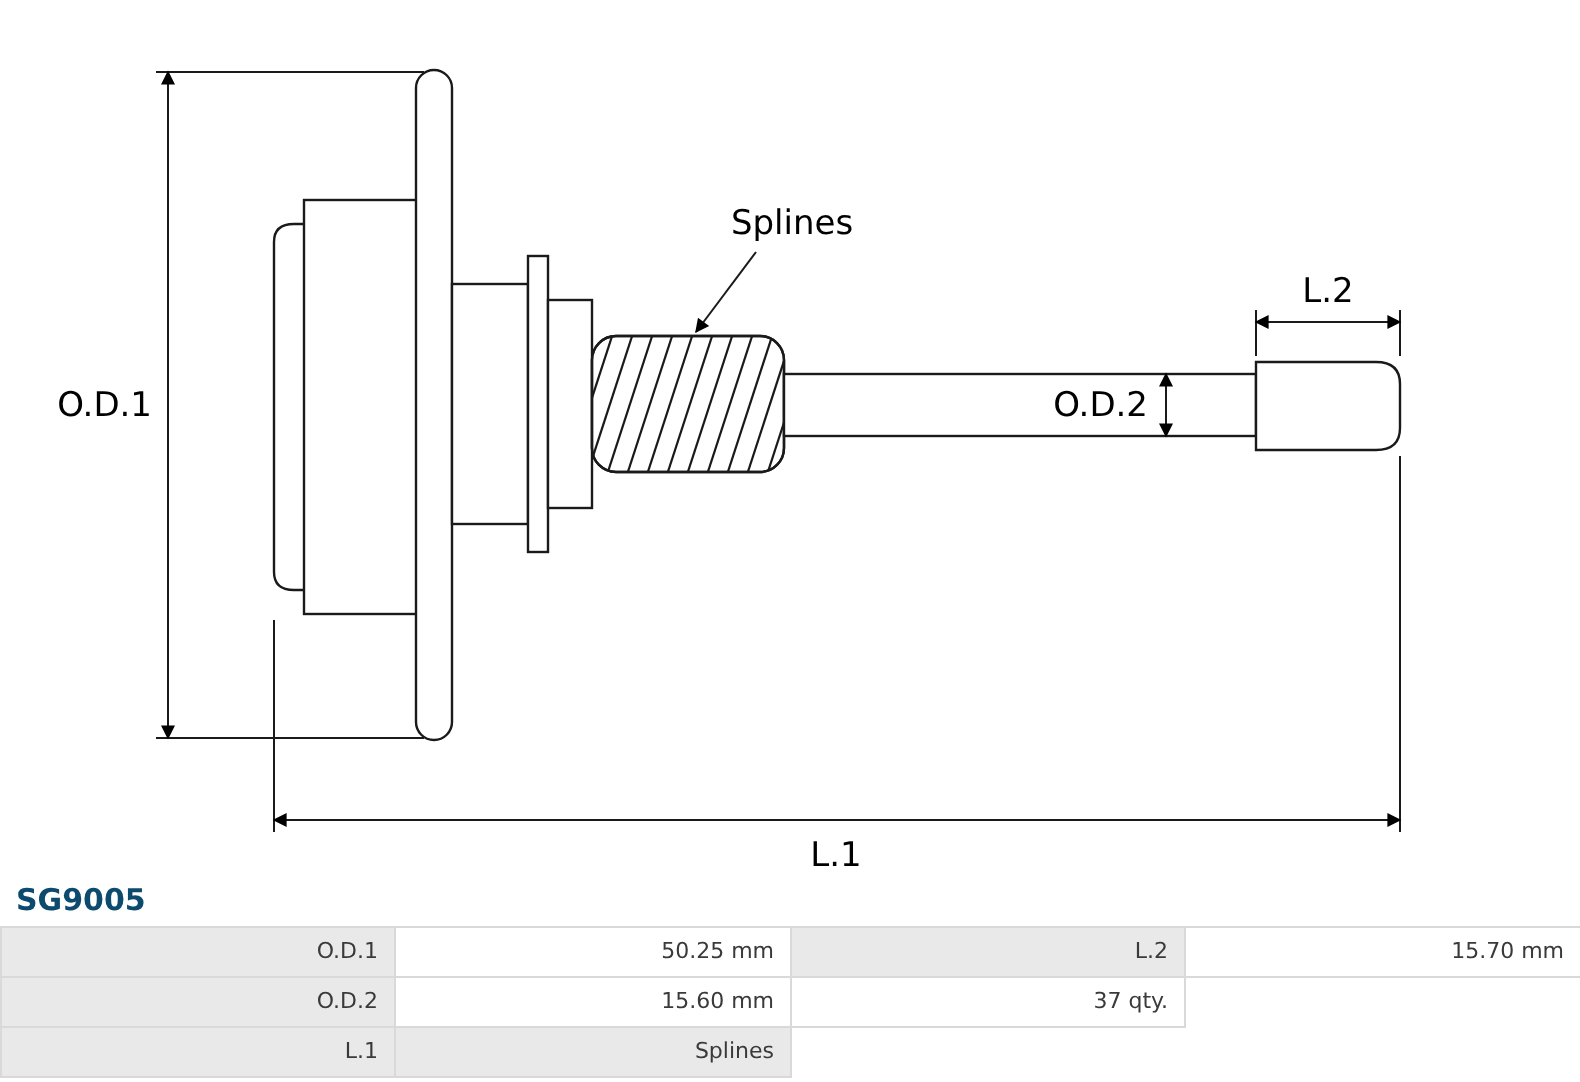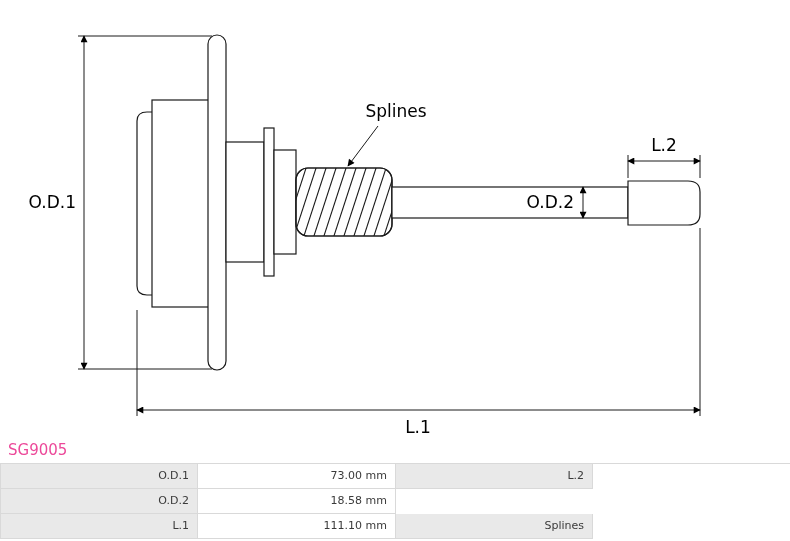--- a/index.html
+++ b/index.html
@@ -8,21 +8,21 @@
     width: 790px; height: 541px; overflow: hidden;
     font-family: "DejaVu Sans", "Liberation Sans", sans-serif;
   }
   .drawing-wrap { width: 790px; height: 438px; }
   svg { display: block; }
   svg text {
     font-family: "DejaVu Sans", "Liberation Sans", sans-serif;
     font-size: 17px; fill: #000;
   }
   .part-code {
-    color: #ec4899; font-size: 15px; font-weight: 400;
+    color: #0c4a6e; font-size: 15px; font-weight: 700;
     padding: 3px 0 5px 8px; height: 25px;
   }
   .spec-table {
     width: 790px;
     border-top: 1px solid #d9d9d9;
     border-left: 1px solid #d9d9d9;
   }
   .spec-row { display: grid; grid-template-columns: 197px 198px 197px 198px; }
   .cell {
     height: 25px; line-height: 24px;
@@ -114,25 +114,26 @@
     </g>
     <text x="418" y="433" text-anchor="middle">L.1</text>
   </svg>
 </div>
 
 <div class="part-code">SG9005</div>
 
 <div class="spec-table">
   <div class="spec-row">
     <div class="cell lbl">O.D.1</div>
-    <div class="cell val">73.00 mm</div>
+    <div class="cell val">50.25 mm</div>
     <div class="cell lbl">L.2</div>
+    <div class="cell val">15.70 mm</div>
   </div>
   <div class="spec-row">
     <div class="cell lbl">O.D.2</div>
-    <div class="cell val">18.58 mm</div>
+    <div class="cell val">15.60 mm</div>
+    <div class="cell val">37 qty.</div>
   </div>
   <div class="spec-row">
     <div class="cell lbl">L.1</div>
-    <div class="cell val">111.10 mm</div>
     <div class="cell lbl">Splines</div>
   </div>
 </div>
 
 </body></html>

